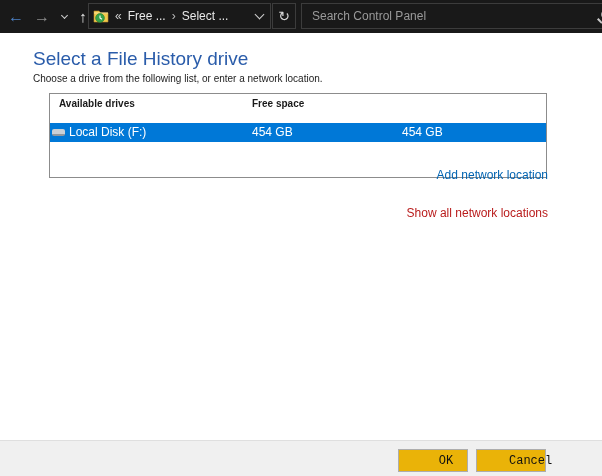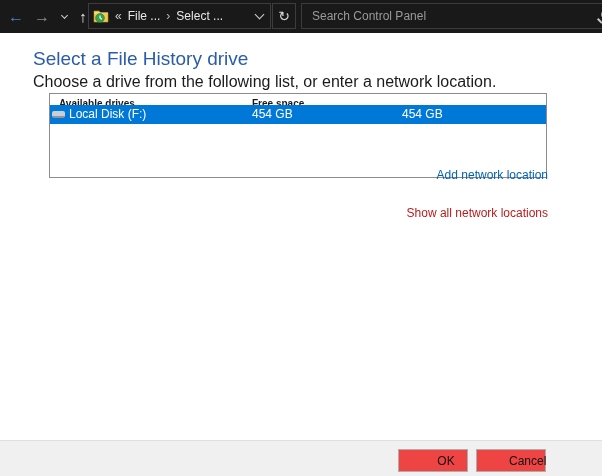--- a/index.html
+++ b/index.html
@@ -59,51 +59,51 @@
   }
   .mag::after{
     content:"";position:absolute;left:1px;bottom:2px;width:6px;height:1.6px;
     background:#c9c9c9;transform:rotate(45deg);
   }
   
   .page-title{
     position:absolute;left:33px;top:48px;font-size:19px;
     color:var(--title-blue,#2a5caa);
   }
-  .page-subtitle{position:absolute;left:33px;top:73px;font-size:16px;color:#1b1b1b;}
+  .page-subtitle{position:absolute;left:33px;top:73px;font-size:10px;color:#1b1b1b;}
   .listview{
     position:absolute;left:49px;top:93px;width:498px;height:85px;box-sizing:border-box;
     background:#ffffff;border:1px solid #8c8c8c;
   }
   .lv-header{position:relative;height:19px;font-size:10px;color:#1a1a1a;font-weight:bold;}
   .lv-col{position:absolute;top:0;line-height:19px;white-space:nowrap;}
   .col1{left:9px;} .col2{left:202px;} .col3{left:352px;}
   .lv-row{
-    position:absolute;left:0;top:11px;width:100%;height:19px;
+    position:absolute;left:0;top:29px;width:100%;height:19px;
     background:var(--selection-blue,#0078d7);color:#ffffff;font-size:12px;
   }
   .lv-row .cell{position:absolute;top:0;line-height:19px;white-space:nowrap;}
   .cell-name{left:19px;}
   .drive-glyph{
     position:absolute;left:2px;top:6px;width:13px;height:7px;
     background:#c9cfd6;border-radius:2px;border-bottom:2px solid #8f969e;box-sizing:border-box;
   }
   .net-link{position:absolute;right:54px;font-size:12px;white-space:nowrap;}
   .link-add{top:168px;color:var(--link-blue,#0063b1);cursor:pointer;}
   .link-show{top:206px;color:#b91c1c;}
   
   .footer{
     position:absolute;left:0;top:440px;width:602px;height:36px;
     background:var(--footer-bg,#f0f0f0);border-top:1px solid #dfdfdf;box-sizing:border-box;
   }
   .dlg-btn{
     position:absolute;top:8px;width:70px;height:23px;box-sizing:border-box;
-    background:#ef4444;border:1px solid #adadad;
+    background:#eab308;border:1px solid #adadad;
     font-size:12px;color:#111111;text-align:center;line-height:21px;
-    font-family:Liberation Sans, sans-serif;
+    font-family:Liberation Mono, monospace;
     padding-left:32px;
   }
   .btn-ok{left:398px;} .btn-cancel{left:476px;}
 </style>
 </head>
 <body>
 
 <div class="toolbar">
   <div class="nav-btn btn-back">
     <span>←</span>
@@ -119,21 +119,21 @@
   </div>
 
   <div class="addressbar">
     <svg width="16" height="16" viewBox="0 0 16 16">
       <path d="M1 3 h5 l1.5 2 H15 v9 H1 z" fill="#f2c94c" stroke="#b98f2c" stroke-width="0.6"></path>
       <path d="M1 4.5 h14 v1 H1 z" fill="#fce49b"></path>
       <circle cx="7" cy="10" r="4.4" fill="#36a24a" stroke="#1f7a33" stroke-width="0.6"></circle>
       <path d="M7 7.6 V10 L9 11.2" stroke="#ffffff" stroke-width="1.1" fill="none"></path>
     </svg>
     <span class="addr-overflow">«</span>
-    <span>File ...</span>
+    <span>Free ...</span>
     <span class="addr-sep">›</span>
     <span>Select ...</span>
     <span class="addr-spacer"></span>
     <span class="chev"></span>
   </div>
 
   <div class="refresh-btn">
     <span>↻</span>
   </div>
 

